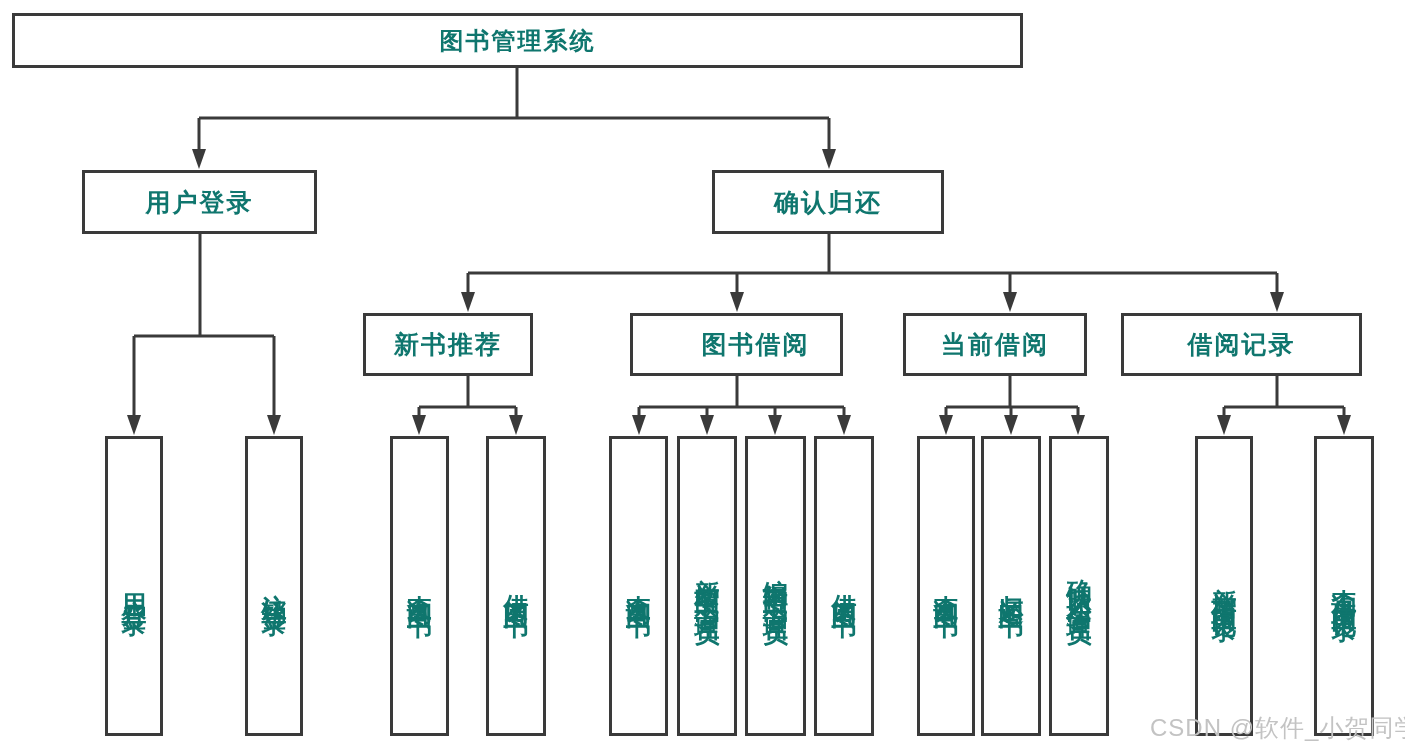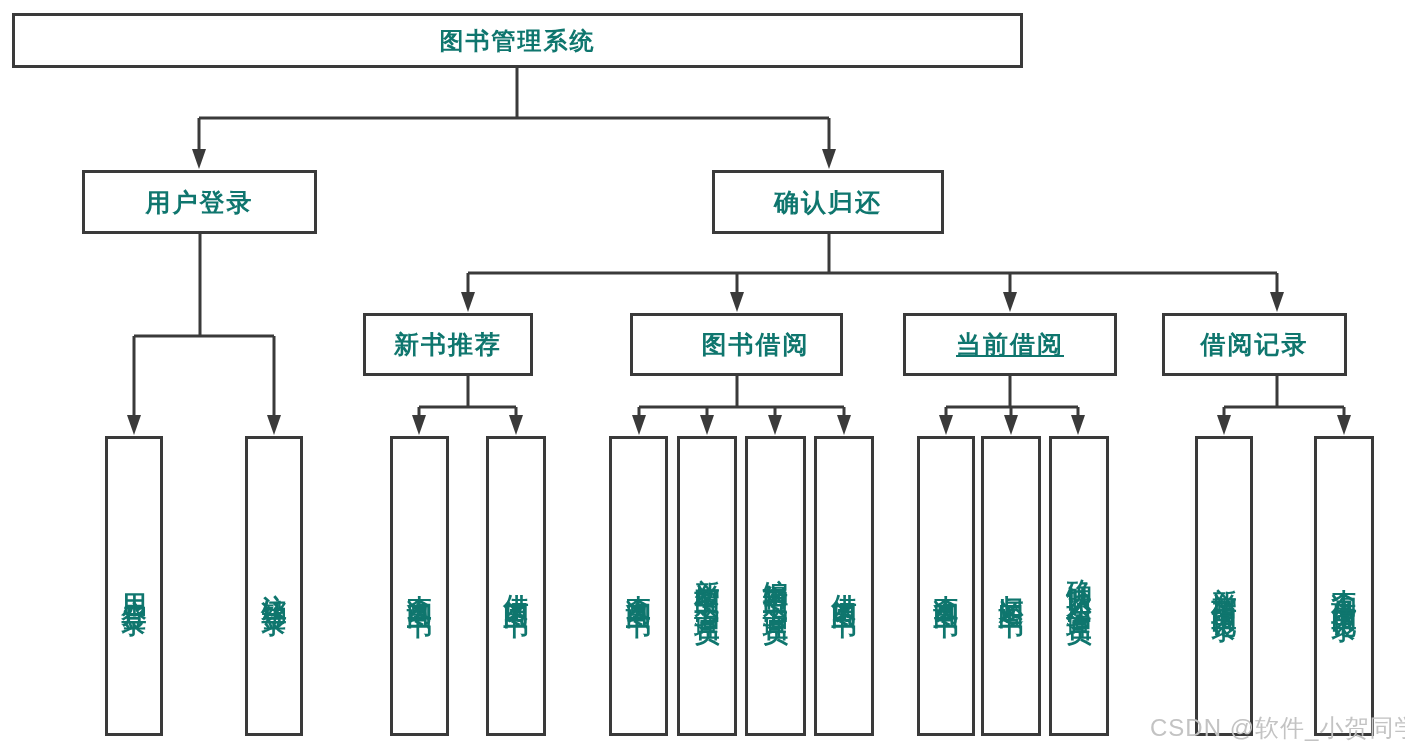--- a/index.html
+++ b/index.html
@@ -105,22 +105,22 @@
     </g>
   </svg>
 
   <div class="node hbox root-box" style="left:12px; top:13px; width:1011px; height:55px;">图书管理系统</div>
 
   <div class="node hbox" style="left:82px; top:170px; width:235px; height:64px;">用户登录</div>
   <div class="node hbox" style="left:712px; top:170px; width:232px; height:64px;">确认归还</div>
 
   <div class="node hbox" style="left:363px; top:313px; width:170px; height:63px;">新书推荐</div>
   <div class="node hbox" style="left:630px; top:313px; width:213px; height:63px;padding-left:38px;">图书借阅</div>
-  <div class="node hbox" style="left:903px; top:313px; width:214px; height:63px;text-decoration:underline;">当前借阅</div>
-  <div class="node hbox" style="left:1162px; top:313px; width:185px; height:63px;">借阅记录</div>
+  <div class="node hbox" style="left:903px; top:313px; width:184px; height:63px;">当前借阅</div>
+  <div class="node hbox" style="left:1121px; top:313px; width:241px; height:63px;">借阅记录</div>
 
   <div class="node vbox" style="left:105px; top:436px; width:58px; height:300px;">用户登录</div>
   <div class="node vbox" style="left:245px; top:436px; width:58px; height:300px;">注销登录</div>
 
   <div class="node vbox" style="left:390px; top:436px; width:59px; height:300px;">查询图书</div>
   <div class="node vbox" style="left:486px; top:436px; width:60px; height:300px;">借阅图书</div>
 
   <div class="node vbox" style="left:609px; top:436px; width:59px; height:300px;">查询图书</div>
   <div class="node vbox" style="left:677px; top:436px; width:60px; height:300px;">新增图书（管理员）</div>
   <div class="node vbox" style="left:745px; top:436px; width:61px; height:300px;">编辑图书（管理员）</div>

